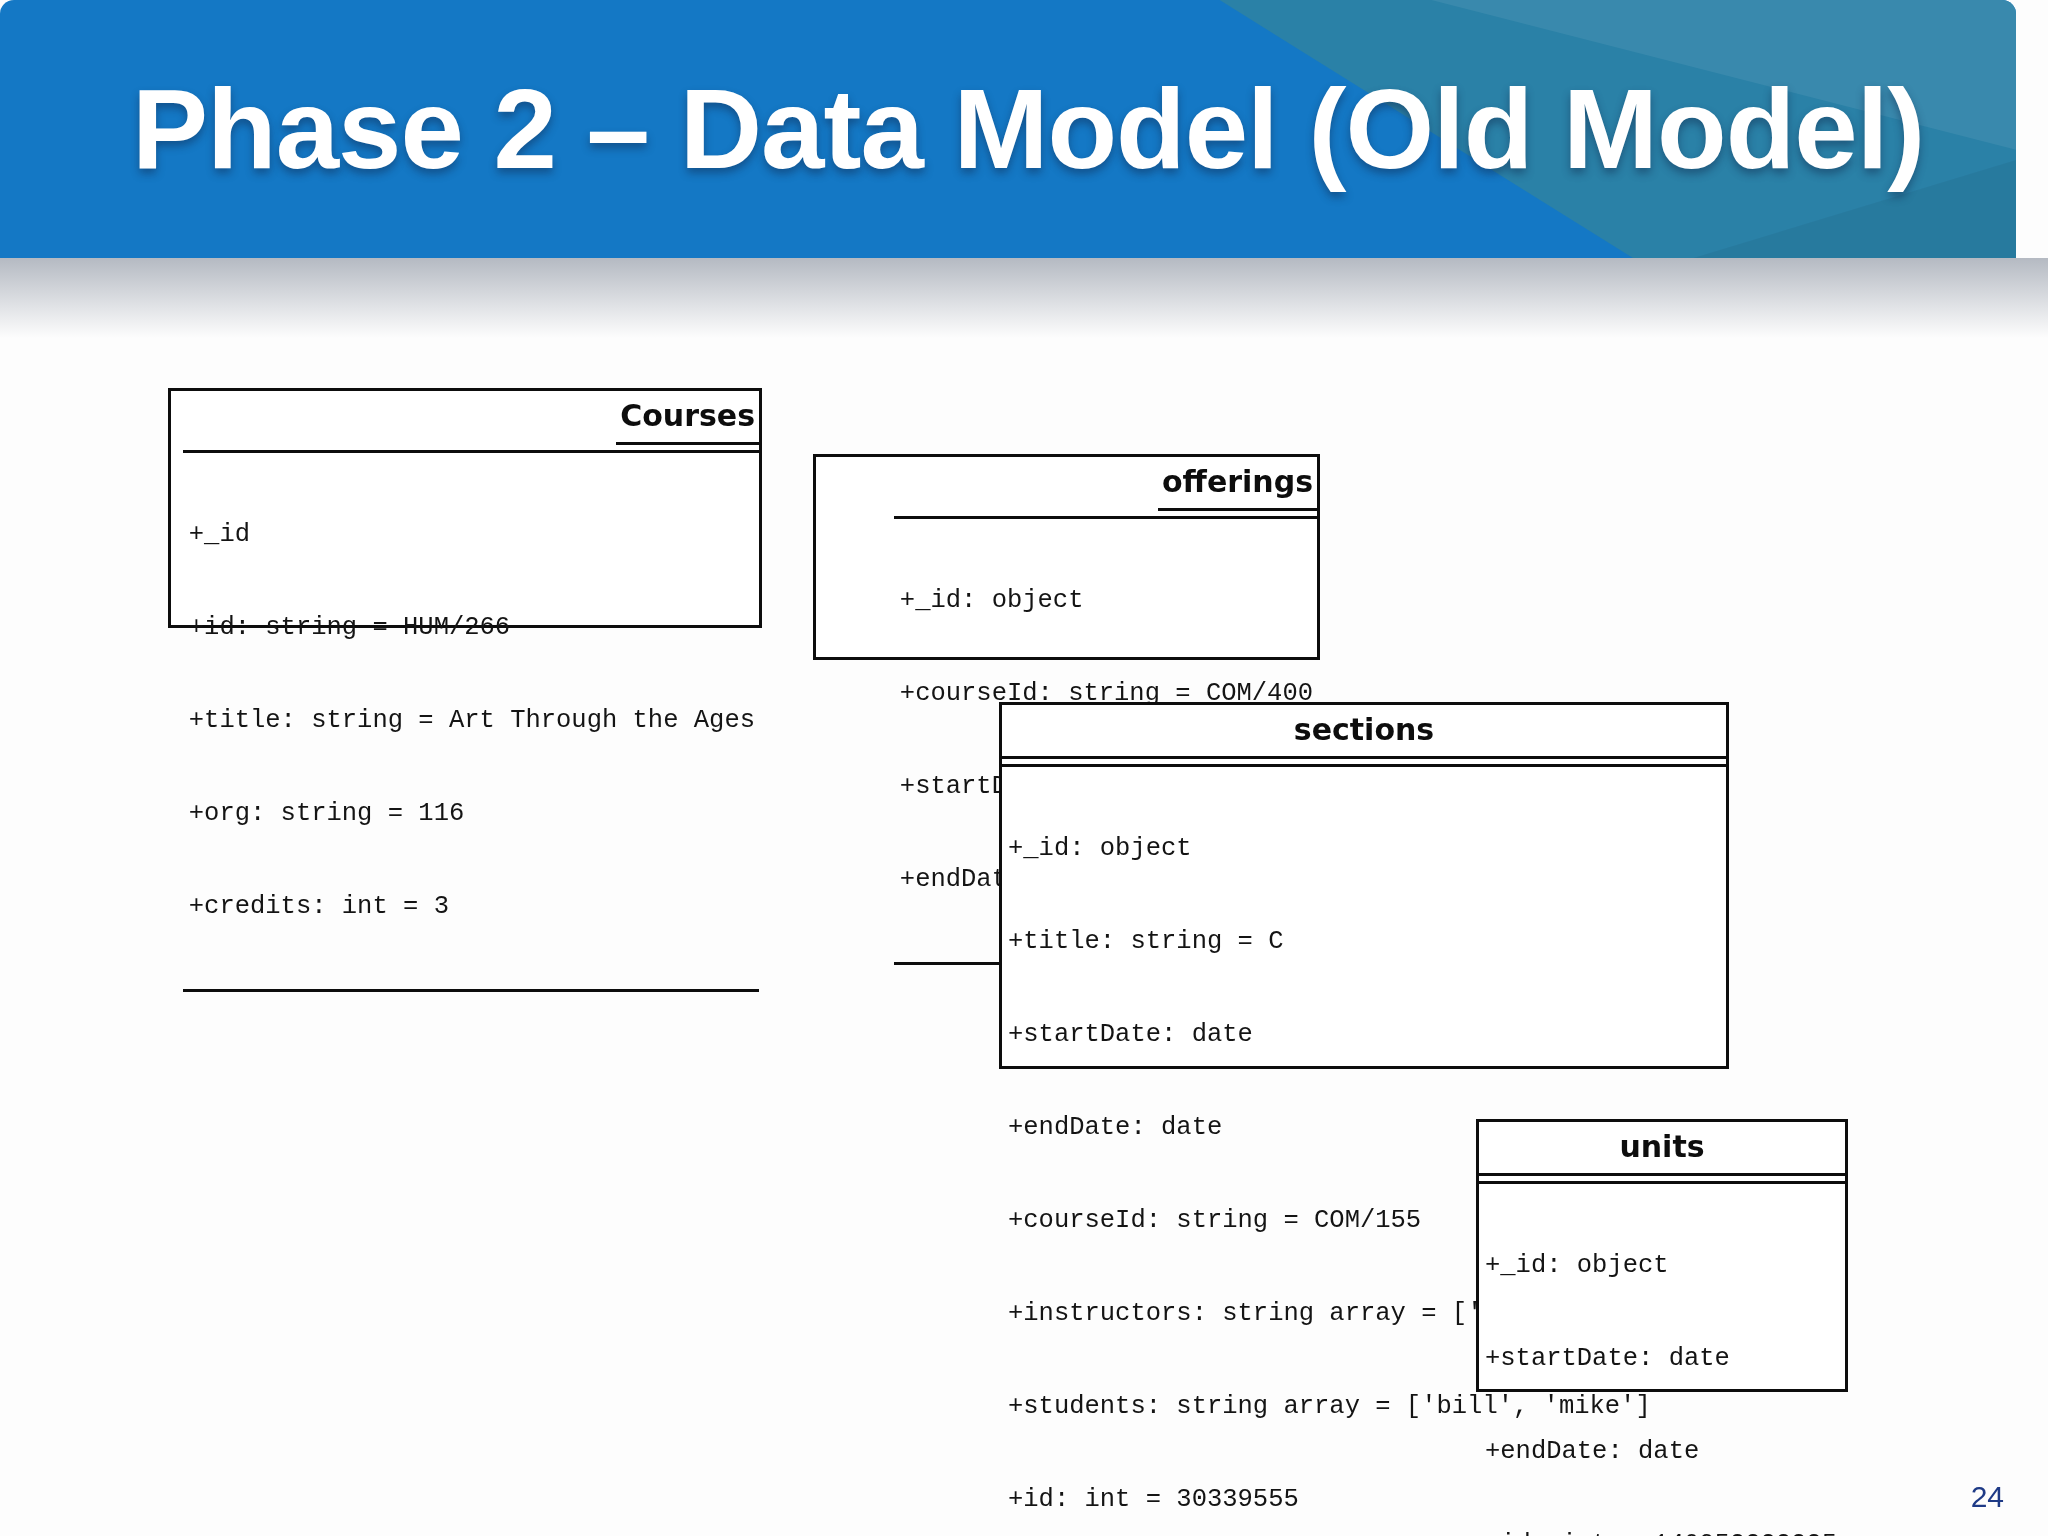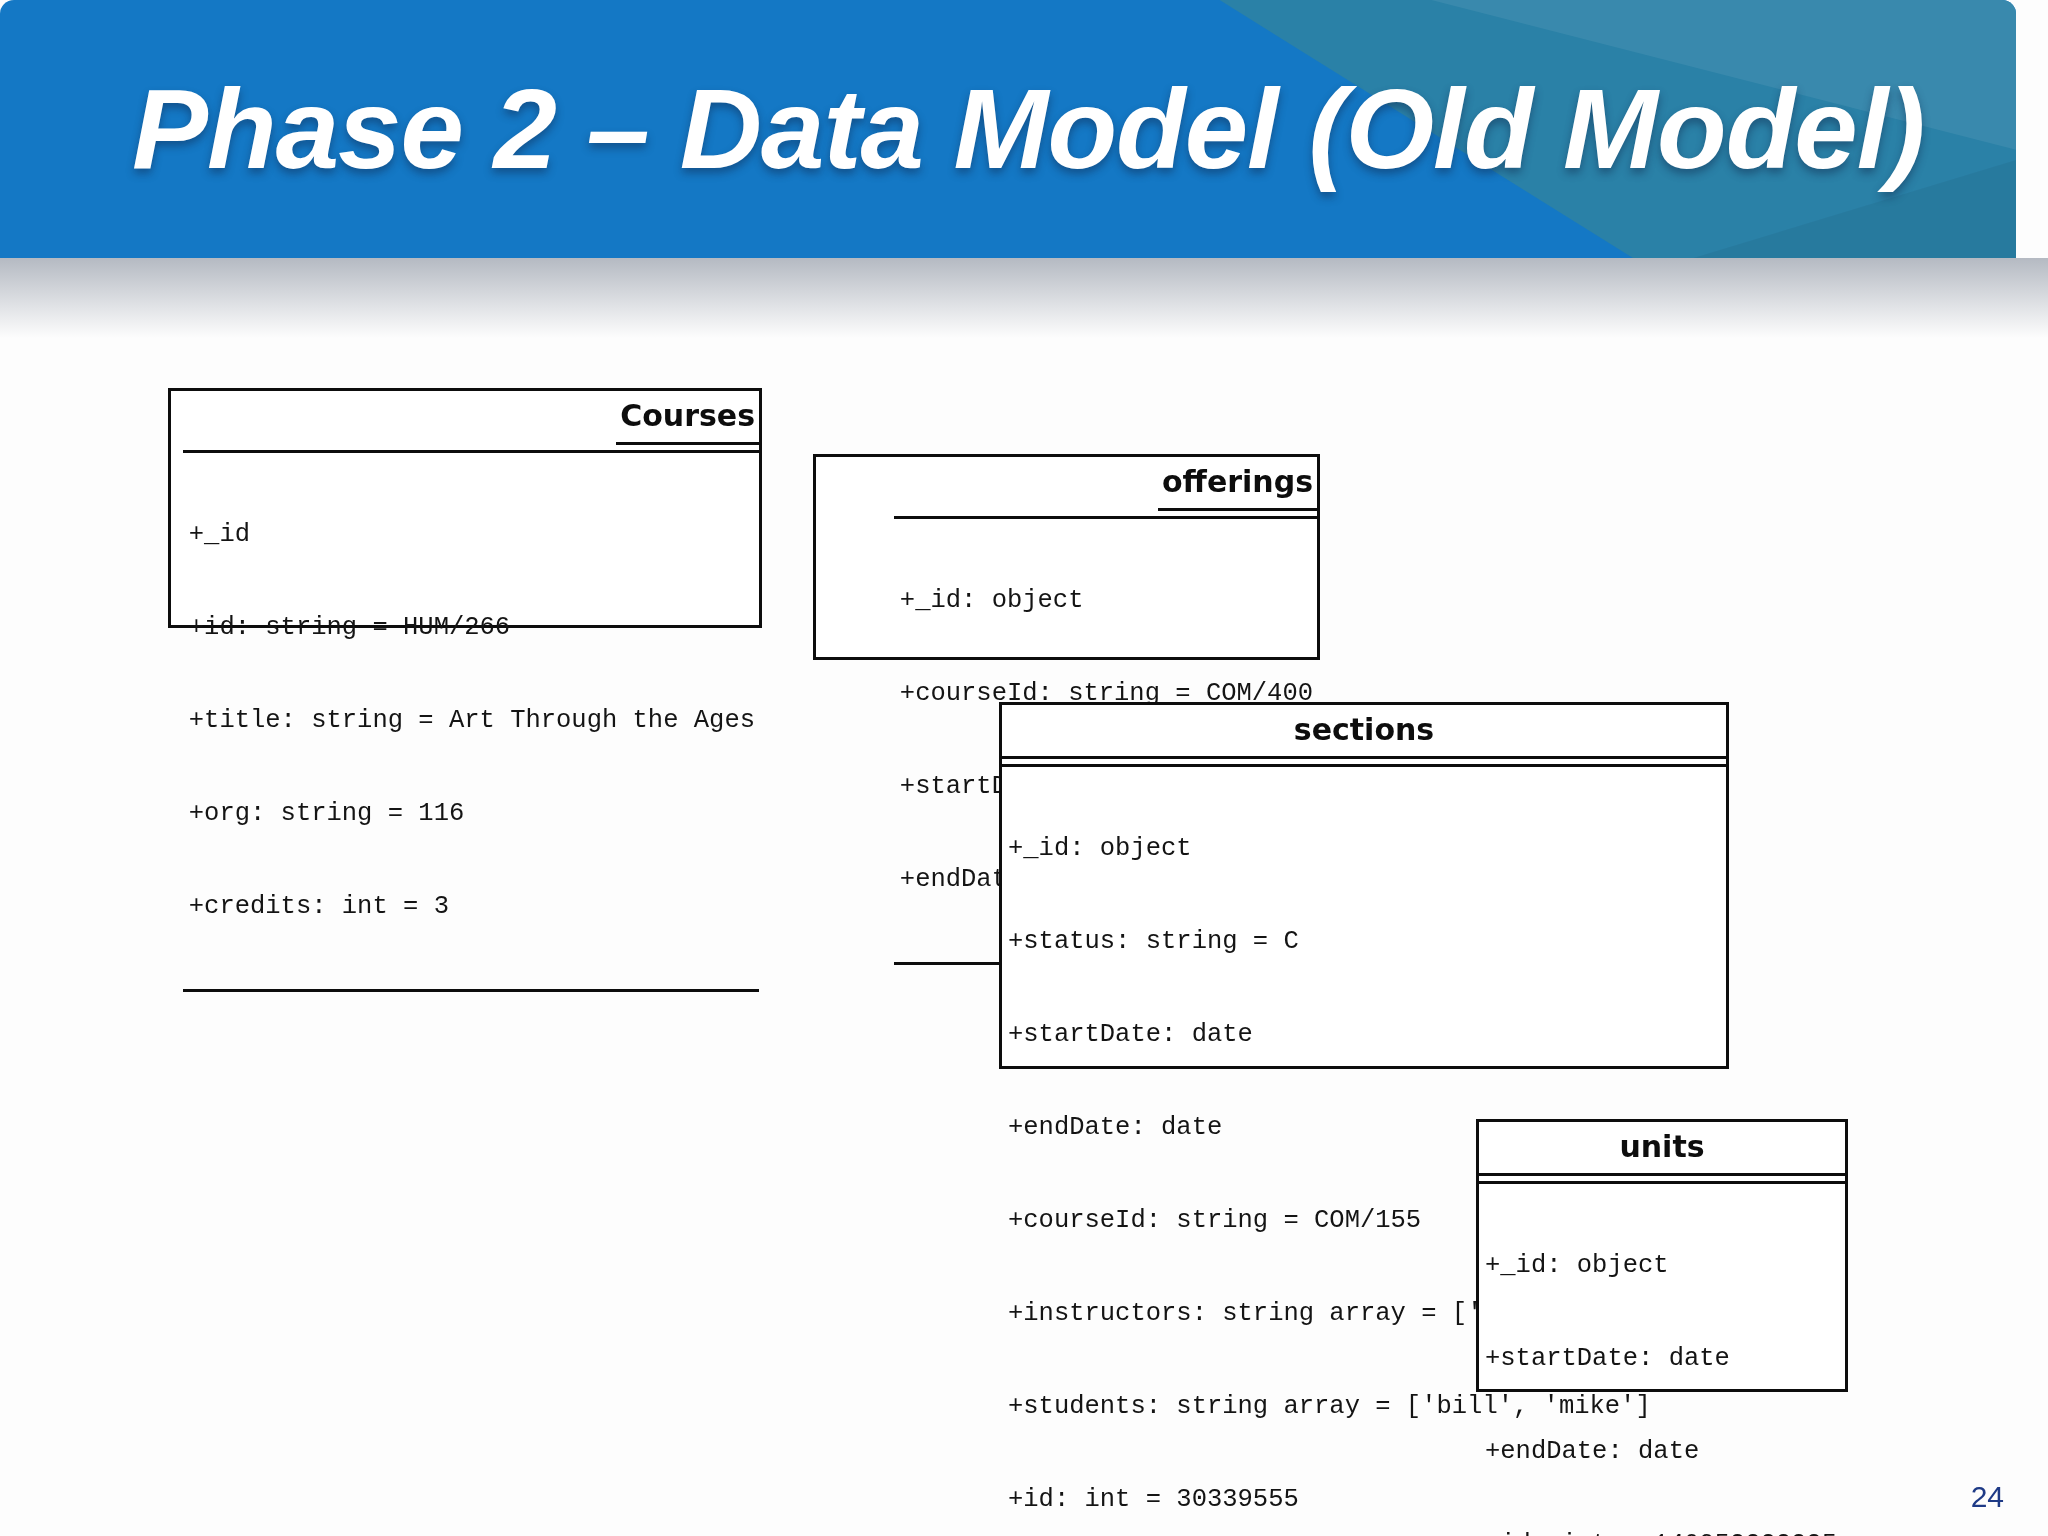--- a/index.html
+++ b/index.html
@@ -17,21 +17,20 @@
   }
 
   
   .banner {
     position: absolute;
     left: 0; top: 0;
     width: 2016px; height: 258px;
     background: #1478c5;
     border-radius: 14px 14px 0 0;
     overflow: hidden;
-    font-style: italic;
   }
   .facet { position: absolute; inset: 0; }
   .facet-teal {
     background: #2a81a7;
     clip-path: polygon(60.5% 0, 100% 0, 100% 100%, 81% 100%);
   }
   .facet-light {
     background: rgba(255,255,255,0.07);
     clip-path: polygon(71% 0, 100% 0, 100% 58%);
   }
@@ -143,21 +142,21 @@
       <div>+startDate: date</div>
       <div>+endDate: date</div>
     </div>
     <div class="uml-ops"></div>
   </section>
 
   <section class="uml-box" id="box-sections">
     <div class="uml-header">sections</div>
     <div class="uml-attrs">
       <div>+_id: object</div>
-      <div>+status: string = C</div>
+      <div>+title: string = C</div>
       <div>+startDate: date</div>
       <div>+endDate: date</div>
       <div>+courseId: string = COM/155</div>
       <div>+instructors: string array = ['susan', 'mark']</div>
       <div>+students: string array = ['bill', 'mike']</div>
       <div>+id: int = 30339555</div>
       
     </div>
     <div class="uml-ops"></div>
   </section>

